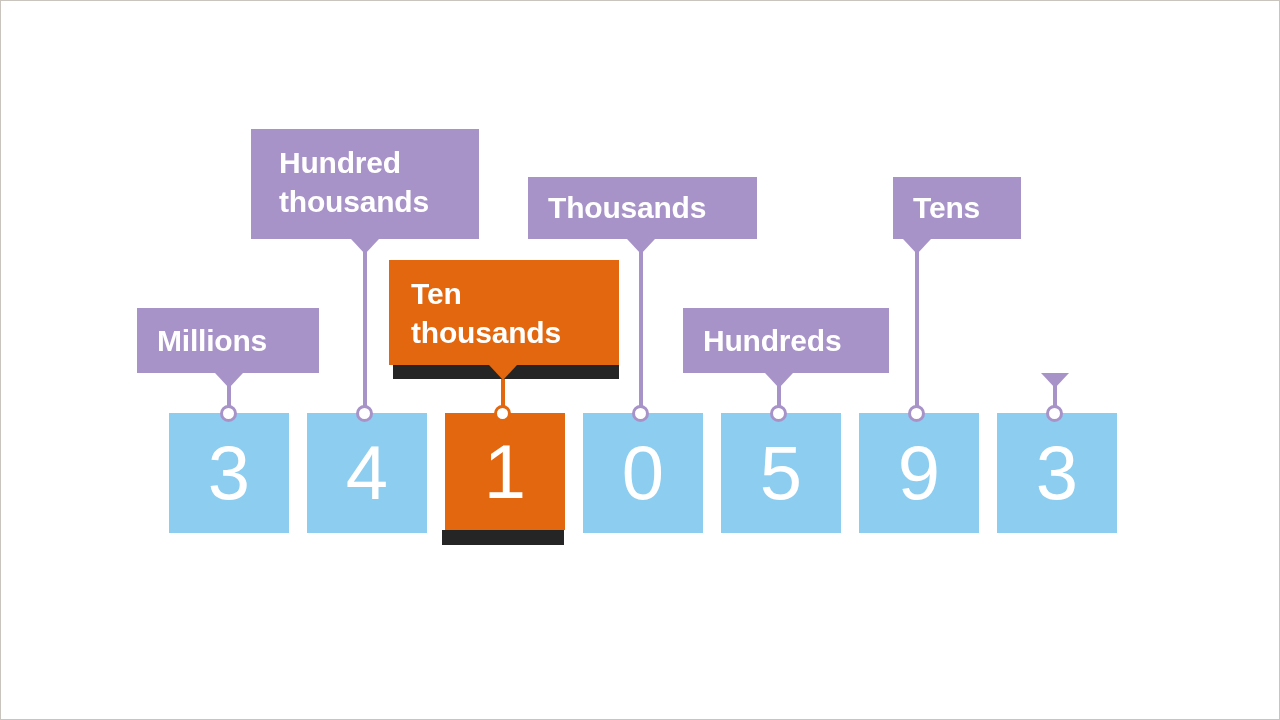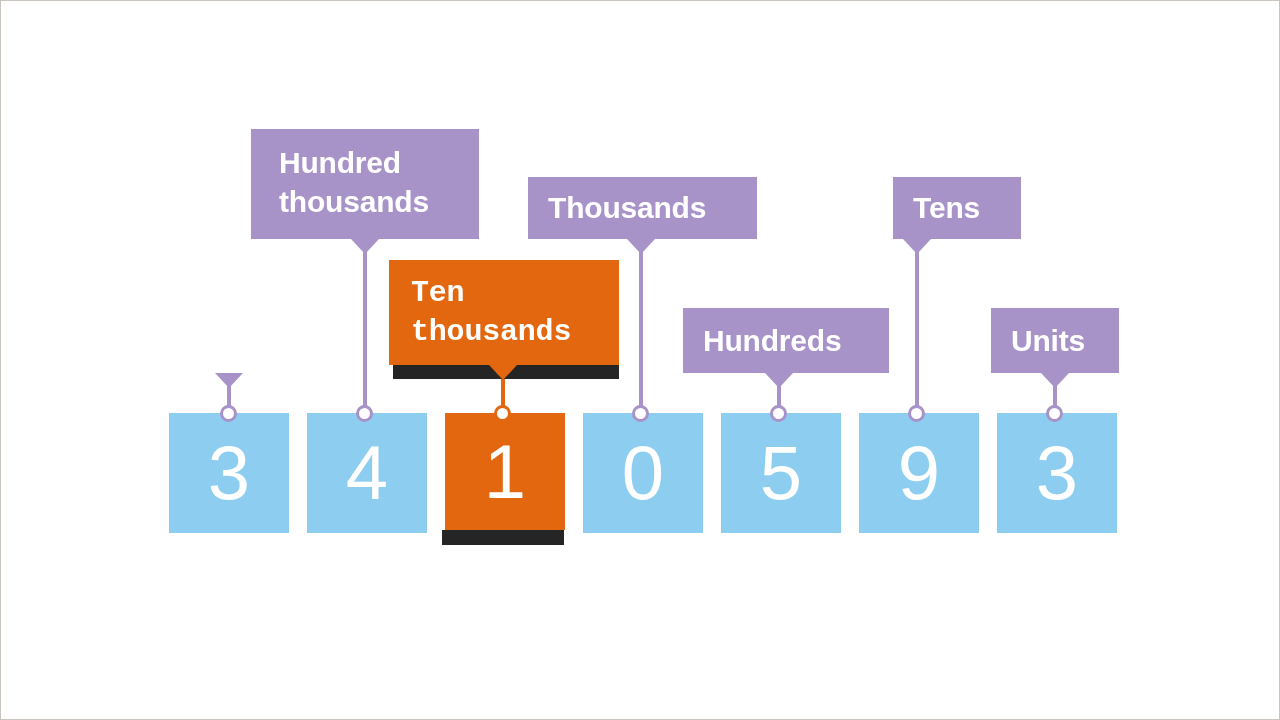--- a/index.html
+++ b/index.html
@@ -61,21 +61,21 @@
     background: #a893c9;
     color: #ffffff;
     font-weight: bold;
     font-size: 30px;
     line-height: 39px;
     letter-spacing: -0.2px;
     padding: 13px 20px 12px 20px;
     z-index: 4;
     white-space: pre-line;
   }
-  .label-box.accent { background: #e2670f; font-family: Liberation Mono, monospace; }
+  .label-box.accent { background: #e2670f; }
 
   
   .label-shadow {
     position: absolute;
     background: #252525;
     z-index: 2;
   }
 
   
   .digit {
@@ -114,36 +114,36 @@
   <div class="stem" style="left:1052px; top:372px; height:48px;"></div>
 
   <div class="tail" style="left:214px; top:372px;"></div>
   <div class="tail" style="left:350px; top:238px;"></div>
   <div class="tail accent" style="left:488px; top:364px;"></div>
   <div class="tail" style="left:626px; top:238px;"></div>
   <div class="tail" style="left:764px; top:372px;"></div>
   <div class="tail" style="left:902px; top:238px;"></div>
   <div class="tail" style="left:1040px; top:372px;"></div>
 
+  <div class="label-box" style="left:136px; top:307px; width:182px; height:65px; padding-top:13px;">Millions</div>
 
   <div class="label-box" style="left:250px; top:128px; width:228px; height:110px; padding-top:14px; padding-left:28px;">Hundred
 thousands</div>
 
   <div class="label-shadow" style="left:392px; top:364px; width:226px; height:14px;"></div>
 
   <div class="label-box accent" style="left:388px; top:259px; width:230px; height:105px; padding-top:14px; padding-left:22px;">Ten
 thousands</div>
 
   <div class="label-box" style="left:527px; top:176px; width:229px; height:62px; padding-top:11px;">Thousands</div>
 
   <div class="label-box" style="left:674px; top:307px; width:206px; height:65px; padding-top:13px;margin-left:8px;">Hundreds</div>
 
   <div class="label-box" style="left:852px; top:176px; width:128px; height:62px; padding-top:11px;margin-left:40px;">Tens</div>
 
-  <div class="label-box" style="left:990px; top:307px; width:128px; height:65px; padding-top:13px;">Units</div>
 
   <div class="node" style="left:219px; top:404px;"></div>
   <div class="node" style="left:355px; top:404px;"></div>
   <div class="node accent" style="left:493px; top:404px;"></div>
   <div class="node" style="left:631px; top:404px;"></div>
   <div class="node" style="left:769px; top:404px;"></div>
   <div class="node" style="left:907px; top:404px;"></div>
   <div class="node" style="left:1045px; top:404px;"></div>
 
   <div class="digit" style="left:168px; top:412px;">3</div>

